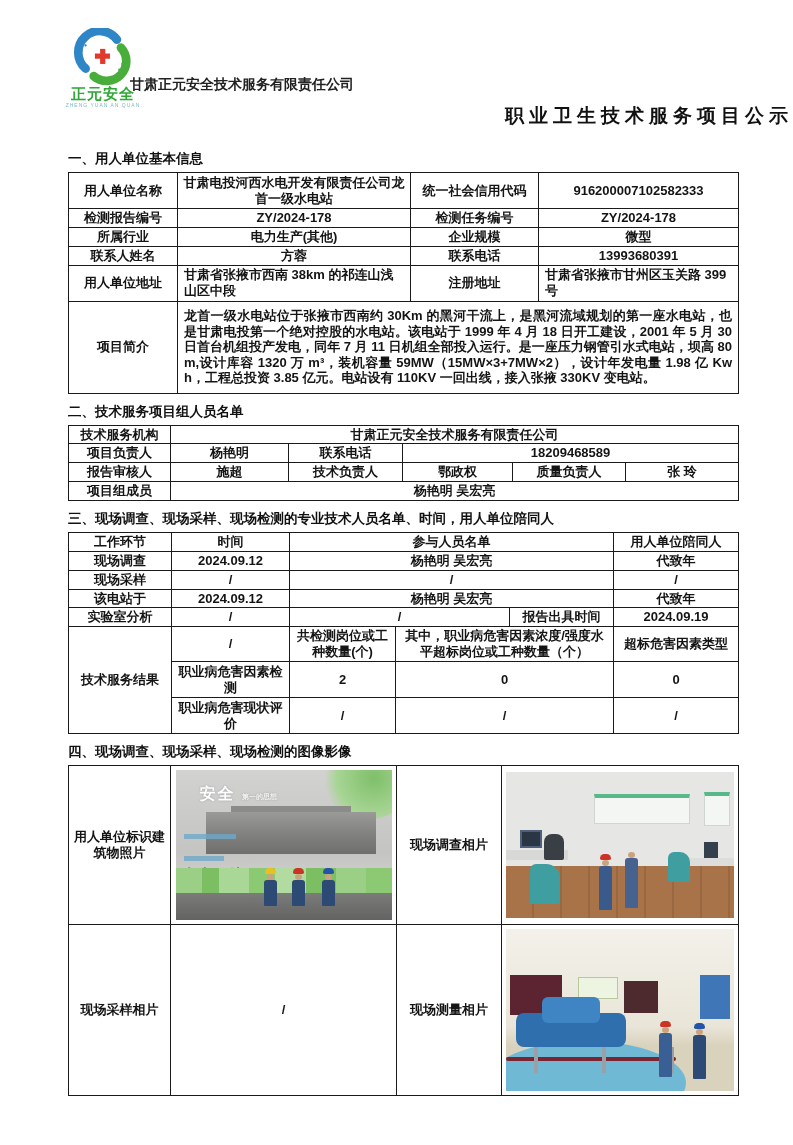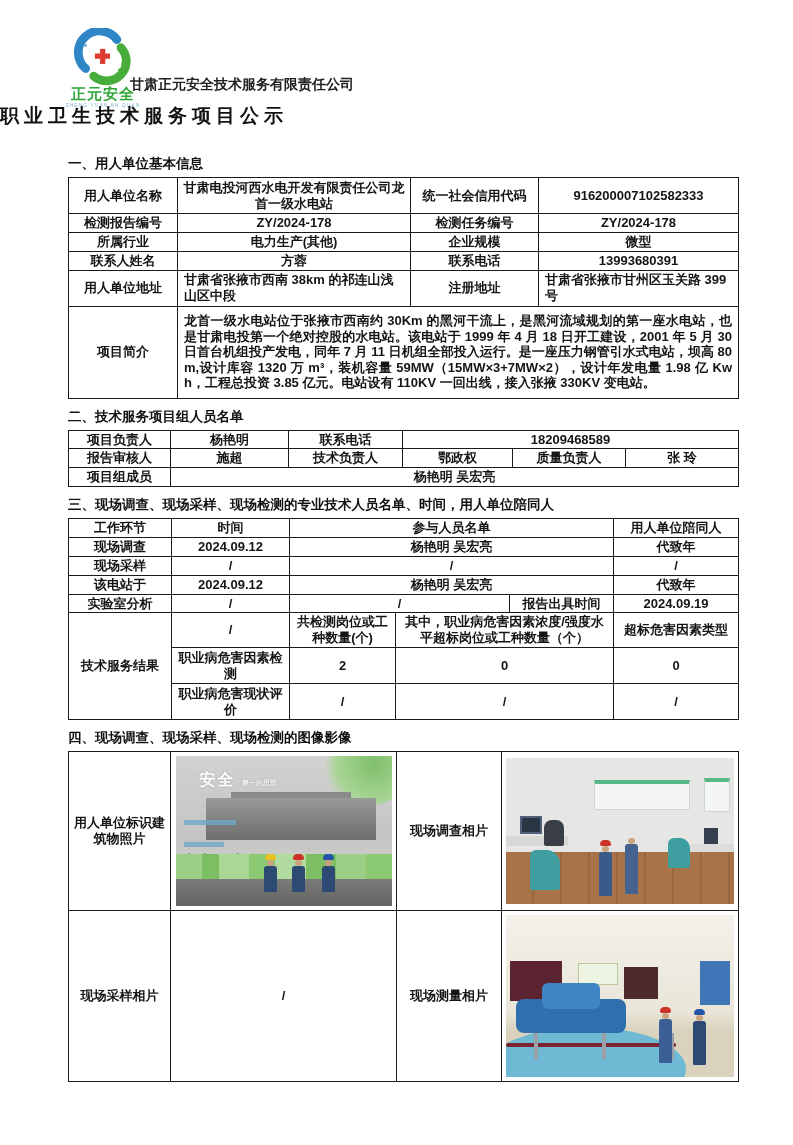--- a/index.html
+++ b/index.html
@@ -6,27 +6,27 @@
   body { background:#888; font-family:"Liberation Sans", sans-serif; }
   .page { position:relative; width:793px; height:1145px; background:#ffffff; margin:0 auto;
           color:#141414; overflow:hidden; }
 
   
   .logo-wrap { position:absolute; left:60px; top:28px; width:86px; text-align:center; }
   .logo-svg { display:block; margin:0 auto; }
   .brand { color:#2fa838; font-weight:bold; font-size:15px; letter-spacing:1px; line-height:1.05; }
   .brand-sub { color:#7ab8c9; font-size:5px; letter-spacing:1px; }
   .company-name { position:absolute; left:130px; top:76px; font-size:14px; font-weight:bold; color:#222; }
-  .title { position:absolute; left:0; top:103px; width:100%; text-align:left;
+  .title { position:absolute; left:0; top:103px; width:100%; text-align:right;
            font-size:19px; font-weight:bold; letter-spacing:5px; color:#111;font-family:Liberation Mono, monospace; }
 
   
   .bodywrap { position:absolute; left:68px; top:146px; width:670px; }
   .sec-h { font-size:13.5px; font-weight:bold; margin:9px 0 4px 0; color:#111; }
-  .sec-h:first-child { margin-top:9px; }
+  .sec-h:first-child { margin-top:4px; }
 
   table { width:670px; border-collapse:collapse; table-layout:fixed; }
   td, th { border:1px solid #1a1a1a; font-size:13px; font-weight:bold; color:#141414;
            text-align:center; vertical-align:middle; padding:1px 4px; line-height:1.22;
            word-break:break-all; }
   .h20 { height:14px; } .h36 { height:36px; } .h90 { height:92px; }
   .left { text-align:left; padding-left:6px; }
   .just { text-align:justify; padding:2px 6px; line-height:1.2; }
 
   
@@ -167,20 +167,24 @@
     <table>
       <colgroup>
           <col style="width:102px">
           <col style="width:118px">
           <col style="width:114px">
           <col style="width:110px">
           <col style="width:113px">
           <col style="width:113px">
         </colgroup>
       <tbody>
+          <tr>
+        <td class="h20">技术服务机构</td>
+        <td colspan="5">甘肃正元安全技术服务有限责任公司</td>
+      </tr>
       <tr>
         <td class="h20">项目负责人</td>
         <td>杨艳明</td>
         <td>联系电话</td>
         <td colspan="3">18209468589</td>
       </tr>
       <tr>
         <td class="h20">报告审核人</td>
         <td>施超</td>
         <td>技术负责人</td>

